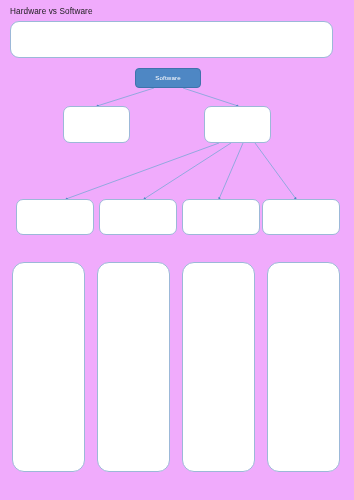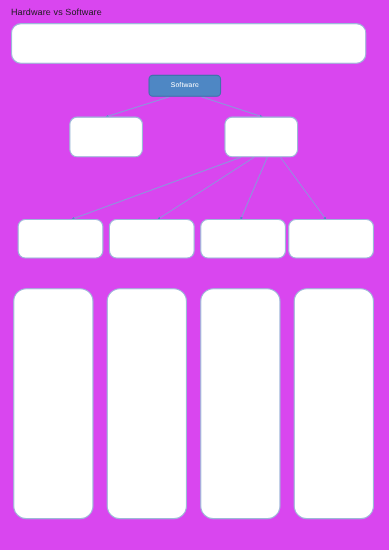--- a/index.html
+++ b/index.html
@@ -9,21 +9,21 @@
     background: #ffffff;
   }
   body {
     font-family: "Liberation Sans", sans-serif;
     -webkit-font-smoothing: antialiased;
   }
   #page {
     position: relative;
     width: 354px;
     height: 500px;
-    background: #d946ef;
+    background: #f0abfc;
     overflow: hidden;
   }
   
   #doc-title {
     position: absolute;
     left: 10px;
     top: 7px;
     font-size: 8.2px;
     line-height: 10px;
     color: #1a1a1a;

